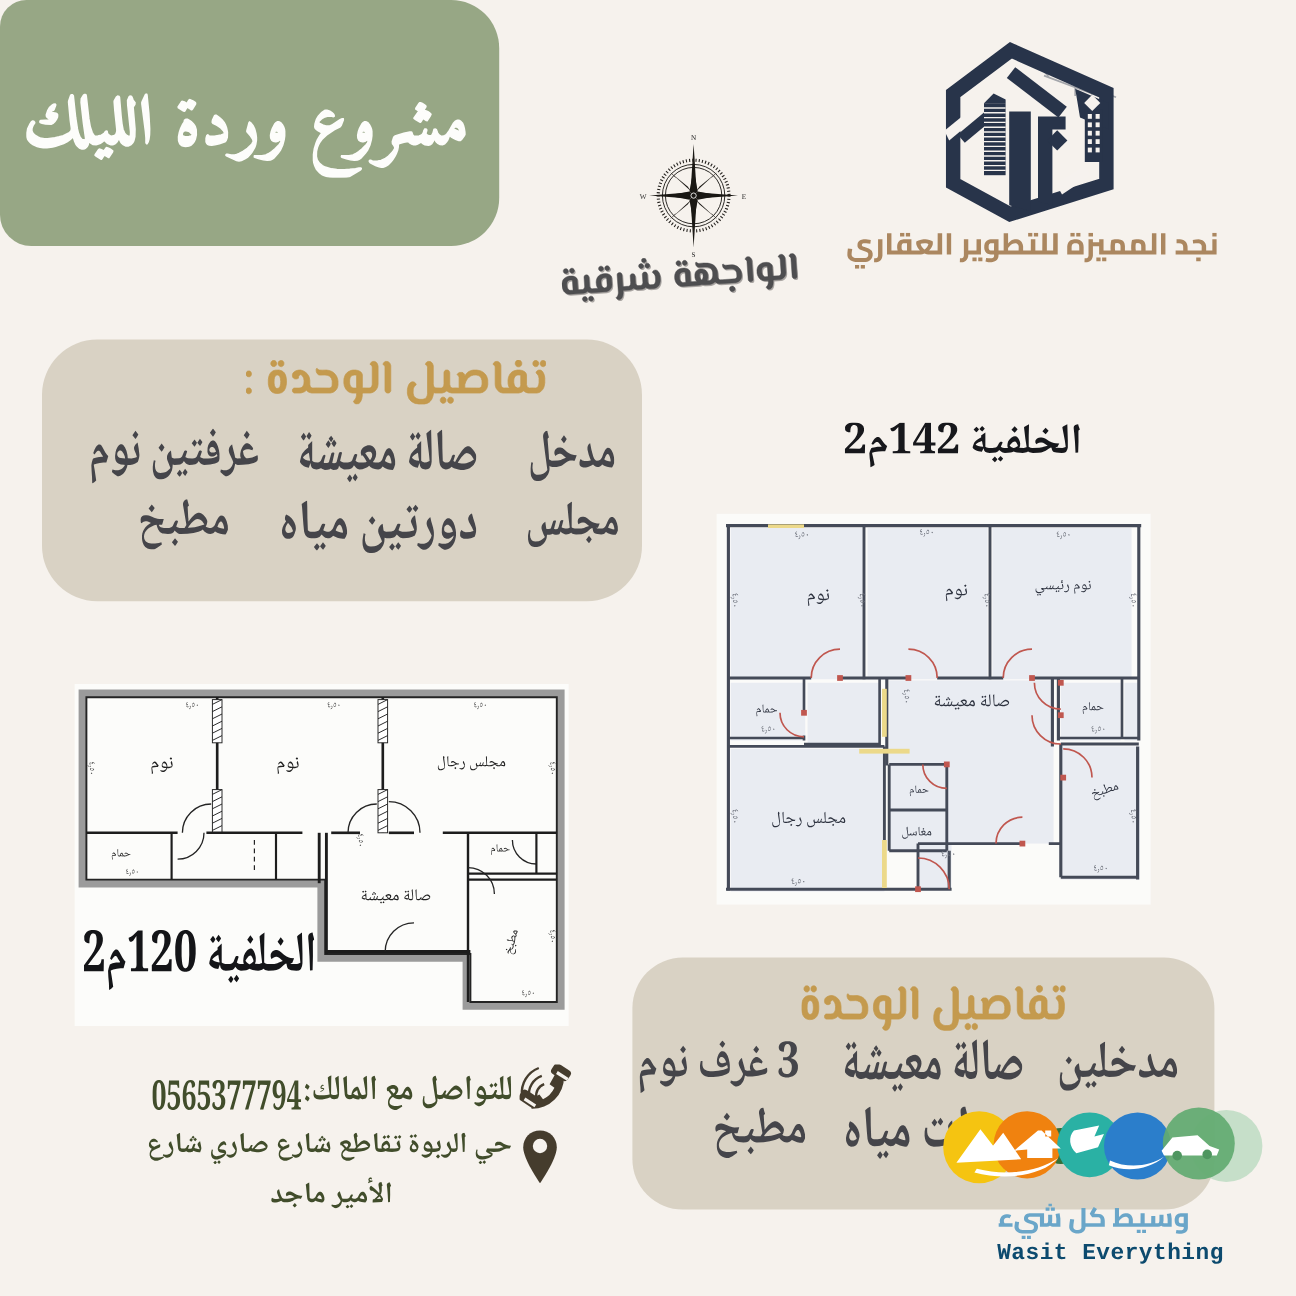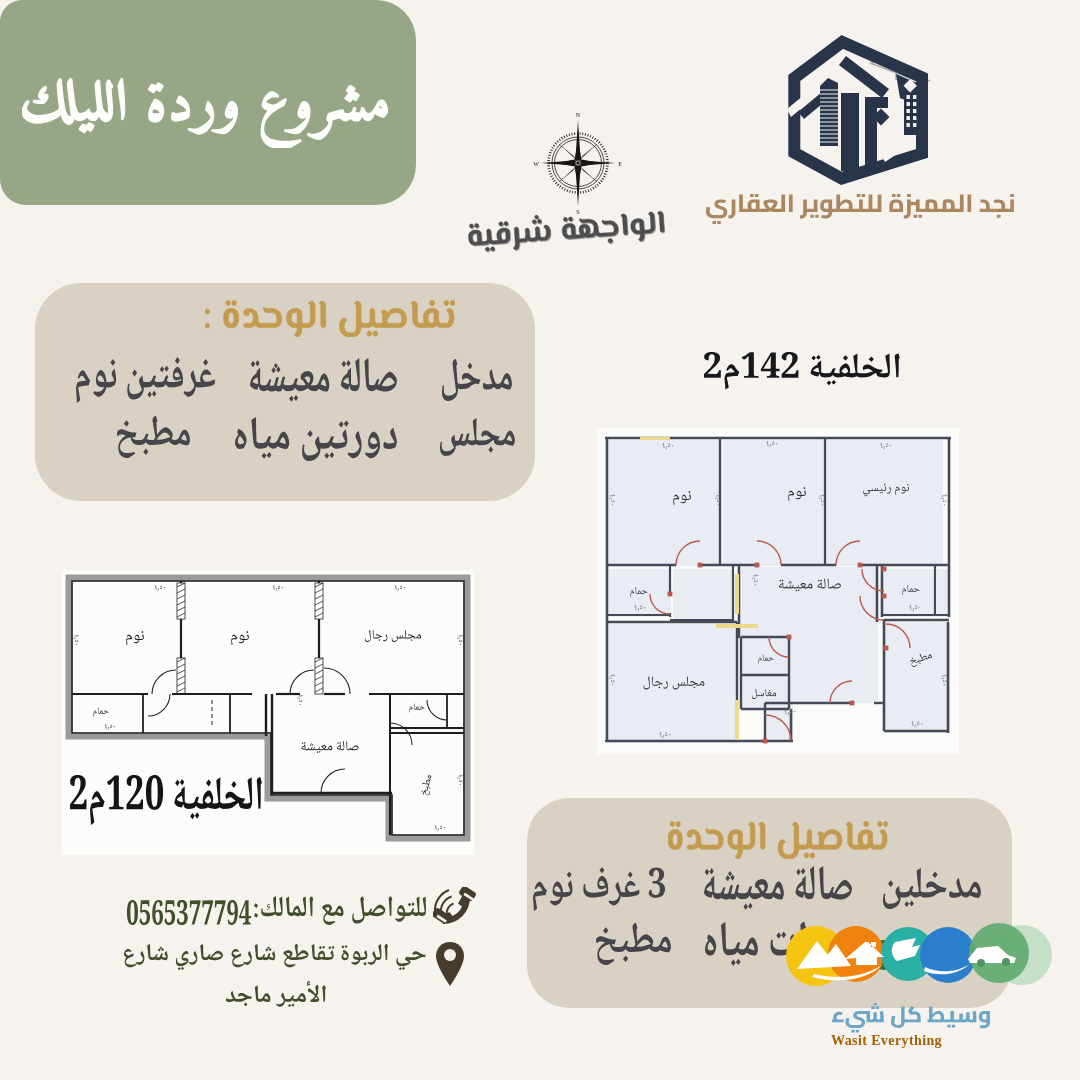--- a/index.html
+++ b/index.html
@@ -327,21 +327,21 @@
 <path d="M895 942 L916 938 L912 947 L920 945 L915 956 L897 961 C891 956 890 947 895 942 Z"></path>
 <path d="M925 967 C940 974 958 972 970 964 C958 975 938 977 924 971 Z"></path>
 <path d="M968 959 L977 948 L998 946 L1008 955 L1016 958 L1014 963 L970 963 Z"></path>
 <circle cx="981" cy="963" r="4" fill="#4f9660"></circle>
 <circle cx="1006" cy="962" r="4" fill="#4f9660"></circle>
 </g>
 </svg>
 <svg style="position:absolute;left:832.0px;top:1003.2px;" width="158.0" height="29.6" viewBox="0 0 700.0 131.2">
     <path d="M105.5,119.0 105.5,131.0 119.8,131.0 119.8,119.0Z M85.8,119.0 85.8,131.0 100.0,131.0 100.0,119.0Z M530.8,96.2 530.8,108.2 545.0,108.2 545.0,96.2Z M511.0,96.2 511.0,108.2 525.2,108.2 525.2,96.2Z M46.8,43.0 44.0,41.5 39.5,40.0 35.2,39.2 28.5,39.2 23.5,40.2 20.8,41.2 16.8,43.2 14.0,45.2 10.2,49.0 8.8,51.0 6.8,54.8 5.8,57.5 5.0,61.2 5.0,67.2 5.8,71.0 6.2,72.0 6.0,73.0 0.0,73.0 0.0,85.8 52.0,85.8 52.0,73.0 23.5,73.0 22.8,72.5 21.0,69.5 20.0,65.8 20.0,62.5 21.0,58.8 22.0,57.0 24.8,54.2 27.0,53.0 31.2,52.0 35.5,52.2 38.2,53.0 40.2,54.0 41.0,53.8 46.5,44.5Z M699.8,35.8 673.0,35.8 668.0,36.5 664.0,37.8 659.5,40.2 656.5,43.0 654.5,45.8 653.0,48.8 651.5,54.0 651.0,57.8 651.0,64.5 652.0,70.5 653.8,75.0 655.0,77.0 658.5,80.8 662.5,83.2 666.8,84.8 673.0,85.8 684.5,86.0 684.5,91.2 684.0,93.0 683.0,94.8 681.2,96.5 679.5,97.5 677.2,98.2 673.5,98.8 665.8,98.5 657.5,97.5 655.2,109.5 659.8,110.5 667.2,111.5 675.8,111.5 680.8,110.8 686.2,109.0 690.5,106.8 694.8,103.0 697.8,98.5 699.0,95.0 699.8,90.0Z M669.5,50.0 672.0,49.0 676.0,48.5 684.5,48.8 684.2,73.0 672.8,72.8 669.5,71.8 667.5,69.8 666.5,67.2 666.0,63.5 666.2,56.2 667.5,52.2Z M59.2,82.8 59.2,88.0 60.0,91.8 61.5,95.5 63.8,99.0 66.5,102.0 71.5,105.8 76.8,108.2 81.8,109.8 86.8,110.5 122.8,110.5 127.2,109.8 130.5,108.8 134.2,107.0 137.2,105.0 141.8,100.2 144.5,95.2 146.0,89.0 146.0,82.5 145.0,78.2 143.8,75.5 142.0,73.0 139.8,70.8 136.2,68.2 128.2,64.5 115.2,60.5 111.8,58.8 109.8,56.8 109.2,55.5 109.2,53.5 109.8,51.8 111.0,50.2 112.2,49.5 114.8,48.8 117.8,48.5 153.2,48.8 153.2,85.8 178.8,85.8 184.5,84.8 187.2,83.8 189.8,82.2 190.5,82.2 195.8,84.8 200.5,85.8 228.8,85.8 228.8,55.5 226.0,36.2 225.8,35.8 211.0,38.0 212.2,44.8 213.8,56.2 213.5,73.0 203.0,73.0 200.0,72.5 197.5,71.2 197.2,70.5 198.0,68.0 198.5,64.2 198.5,41.0 183.5,41.0 183.5,64.0 182.5,69.5 180.5,72.0 178.2,72.8 175.8,73.0 168.5,72.8 168.5,35.8 115.2,35.8 110.2,36.5 106.0,37.8 102.0,39.8 98.2,43.0 95.5,47.5 94.5,51.0 94.2,53.0 94.5,59.2 95.2,61.8 96.8,64.5 101.0,68.2 108.2,71.8 125.5,77.5 128.2,79.0 130.0,80.8 131.0,83.5 130.8,89.8 129.8,92.5 127.2,95.5 125.0,96.8 120.5,97.8 89.0,97.8 84.2,97.0 80.5,95.5 77.8,93.5 76.2,91.8 75.0,89.5 74.2,86.5 74.5,81.2 75.8,71.8 76.2,70.0 76.2,68.0 61.5,66.2Z M430.2,15.8 430.2,72.5 429.8,73.0 423.2,73.0 423.2,85.8 590.0,85.8 596.5,84.5 601.2,82.0 605.5,84.2 611.8,85.8 640.0,85.8 640.0,56.2 638.5,44.2 637.0,35.8 622.0,38.0 623.8,46.8 625.0,57.8 625.0,72.5 624.5,73.0 614.0,73.0 610.5,72.2 608.5,71.0 609.8,62.8 609.8,41.0 594.8,41.0 594.5,65.5 593.2,70.2 592.0,71.8 590.5,72.5 586.8,73.0 580.0,73.0 579.5,72.5 579.5,46.0 564.5,46.0 564.2,73.0 540.2,72.8 540.2,35.8 525.0,35.8 524.8,73.0 507.5,72.8 497.0,73.0 496.5,72.5 496.5,59.2 495.5,53.8 494.2,50.0 492.0,45.8 490.8,44.0 487.2,40.5 482.8,37.8 476.8,36.0 468.2,35.8 463.8,36.5 460.0,37.8 455.0,40.5 451.0,43.8 445.5,49.8 445.2,15.8Z M479.5,53.5 480.8,56.2 481.5,60.0 481.2,73.0 445.2,72.8 445.2,64.5 451.8,57.2 455.5,54.0 459.2,51.5 464.5,49.2 470.0,48.5 472.5,48.8 476.0,50.0Z M193.8,14.2 193.8,26.2 208.2,26.2 208.2,14.2Z M174.2,14.2 174.2,26.2 188.5,26.2 188.5,14.2Z M390.2,51.2 387.8,46.8 384.0,42.8 381.5,41.0 377.8,39.2 372.0,38.0 354.0,37.5 357.2,31.2 364.0,19.8 352.0,13.0 351.2,13.5 344.8,23.8 337.2,37.8 346.2,50.8 369.5,50.8 372.5,51.5 373.8,52.2 375.8,54.5 377.2,58.8 377.5,60.5 377.2,73.0 332.5,72.8 322.0,73.0 321.5,72.5 321.5,15.8 306.5,15.8 306.5,88.0 305.2,92.0 304.0,93.8 301.5,95.8 298.8,97.0 294.0,97.8 290.8,97.8 287.0,97.2 283.8,96.2 280.8,94.5 278.2,91.8 277.2,89.8 276.5,86.5 277.2,76.2 279.8,58.5 265.0,56.5 263.0,69.2 261.5,82.2 261.5,88.0 262.5,92.8 263.8,95.8 266.8,100.2 269.8,103.2 275.0,106.8 280.5,109.0 286.0,110.2 296.2,110.5 301.0,109.8 306.0,108.2 310.5,106.0 314.5,103.0 317.8,99.2 319.8,95.8 321.2,91.0 321.8,85.8 392.8,85.8 392.8,63.0 391.8,55.8Z M184.8,0.0 184.8,10.2 197.5,10.2 197.5,0.0Z" fill="#6aa6c9" fill-rule="evenodd"></path>
   </svg>
-<div class="abs" style="left:831px;top:1033px;color:#a16207;font-size:14px;font-weight:bold;font-family:Liberation Serif, serif;letter-spacing:0.4px">Wasit Everything</div>
+<div class="abs" style="left:831px;top:1033px;color:#0c4a6e;font-size:19px;font-weight:bold;font-family:Liberation Mono, monospace;letter-spacing:0.4px">Wasit Everything</div>
 <svg class="abs" style="left:433px;top:887px" width="44" height="46" viewBox="0 0 44 46">
 <g fill="none" stroke="#453c2d" stroke-width="2">
 <path d="M2 26 A22 22 0 0 1 16 3"></path>
 <path d="M8 27 A16 16 0 0 1 18.5 9.5"></path>
 <path d="M14 28 A10 10 0 0 1 20.5 16.5"></path>
 </g>
 <g fill="#453c2d">
 <path d="M37 10 A26.5 26.5 0 0 1 10 37 L8.5 29.5 L16.5 25 L19.5 29 A19 19 0 0 0 29 19.5 L25 16.5 L29.5 8.5 Z"></path>
 <rect x="26.5" y="1.5" width="16" height="10" rx="3" transform="rotate(33 34.5 6.5)"></rect>
 <rect x="-0.5" y="23.5" width="16" height="10" rx="3" transform="rotate(33 7.5 28.5)"></rect>

